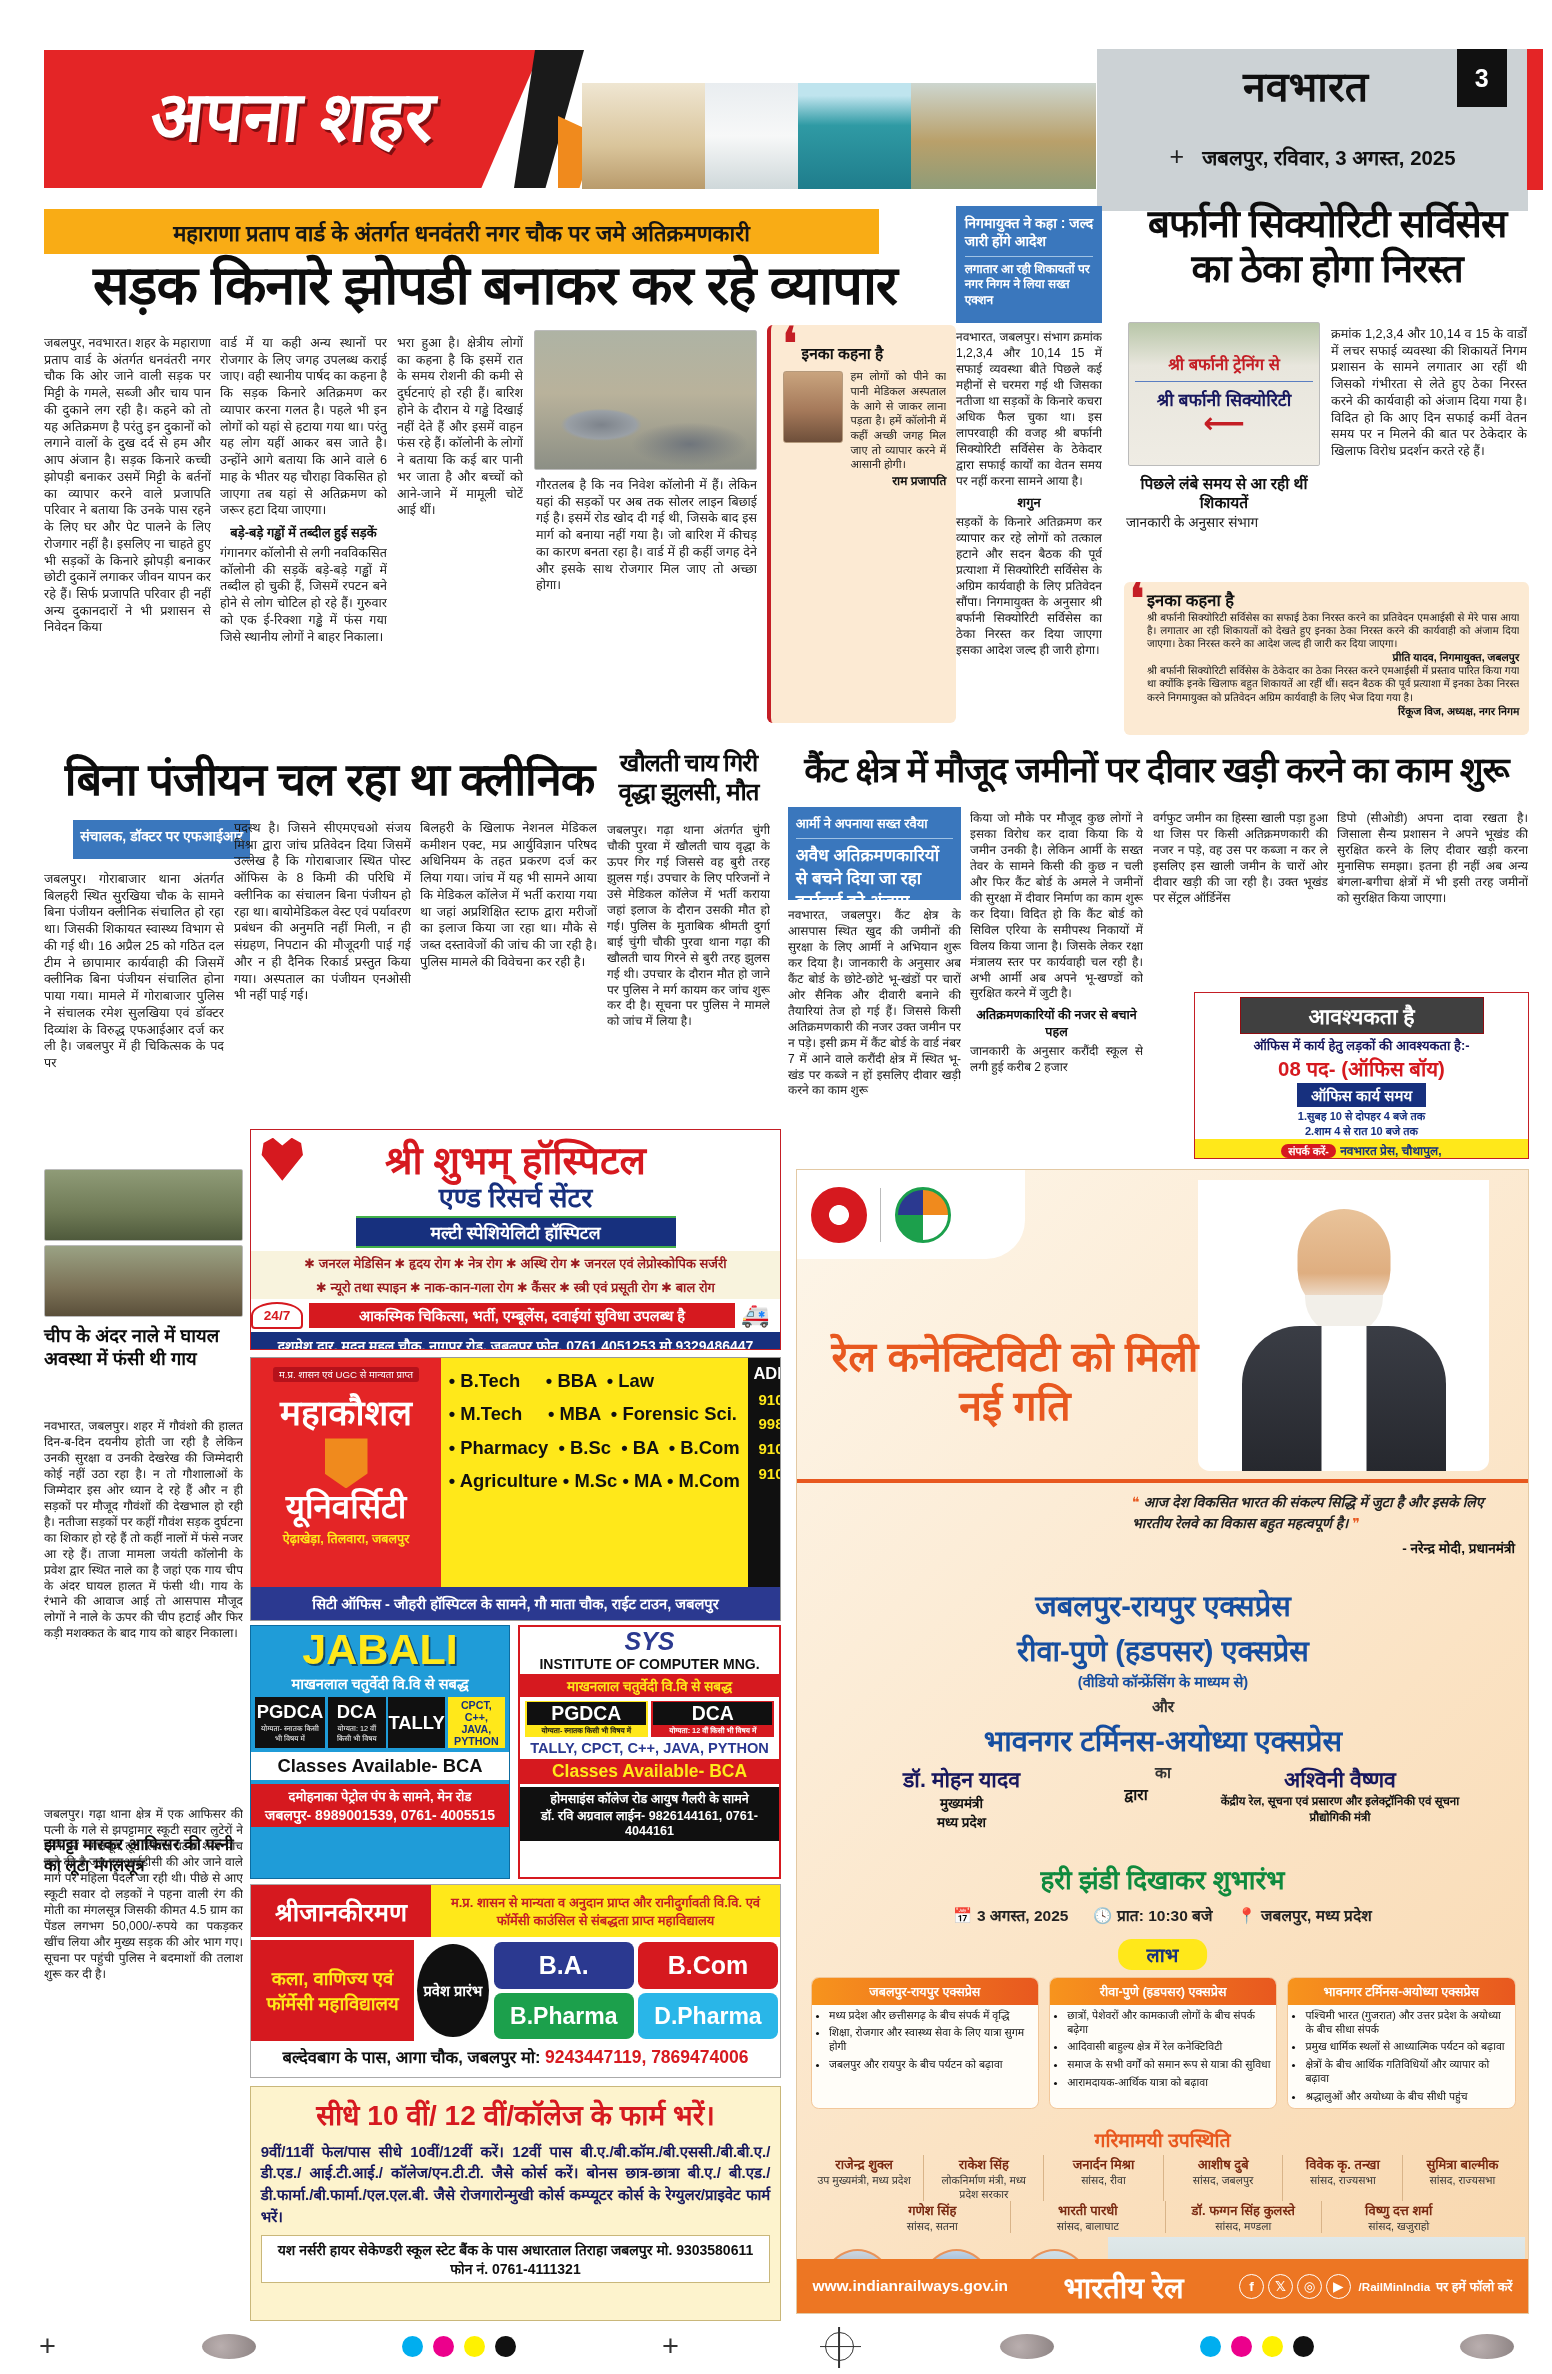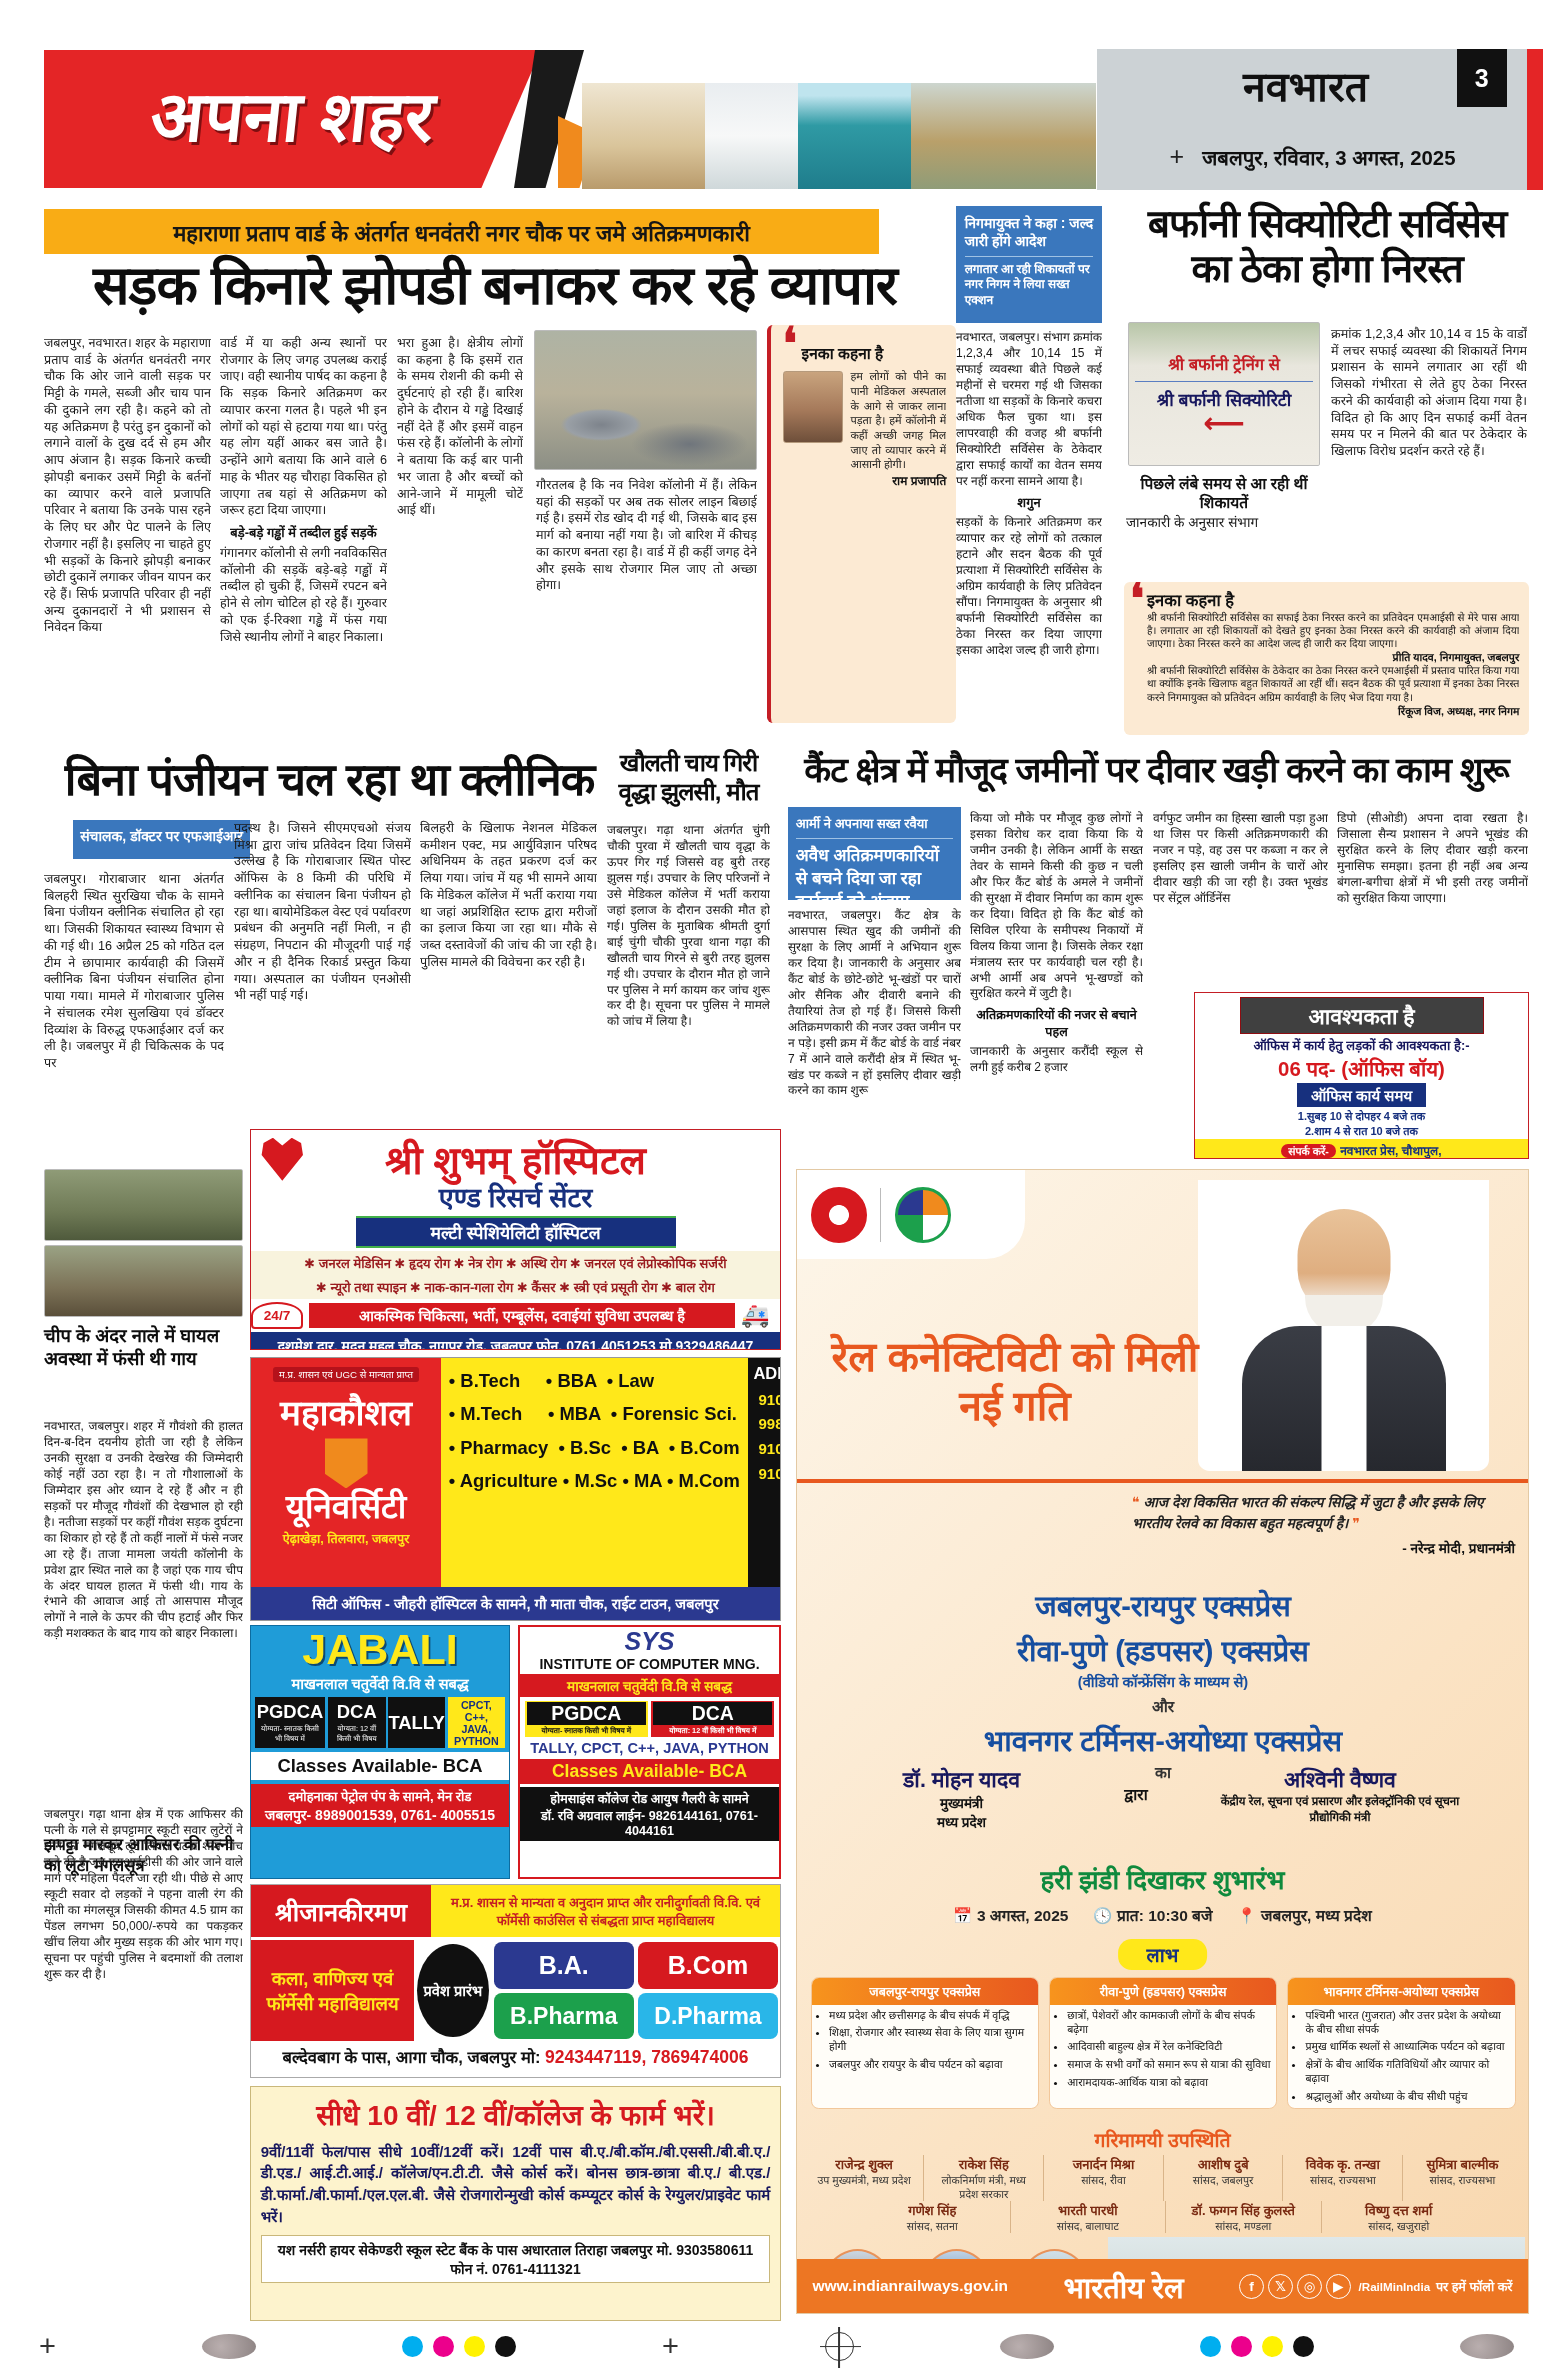--- a/index.html
+++ b/index.html
@@ -48,21 +48,21 @@
   <div class="abs" style="left:514px;top:50px;width:70px;height:138px;background:#1a1a1a;clip-path:polygon(30% 0,100% 0,45% 100%,0 100%);"></div>
   <div class="abs" style="left:558px;top:116px;width:39px;height:72px;background:#f08a1d;clip-path:polygon(0 0,100% 25%,55% 100%,0 100%);"></div>
 
   <div class="abs" style="left:582px;top:83px;width:514px;height:106px;display:flex;">
     <div style="flex:1.2;background:linear-gradient(180deg,#efe6d2,#d9c49a 60%,#b99b6c);"></div>
     <div style="flex:0.9;background:linear-gradient(180deg,#e9edf0,#f7f8f8 50%,#cfd8da);"></div>
     <div style="flex:1.1;background:linear-gradient(180deg,#bfe4ee 12%,#2f9aa4 40%,#1f7d8c);"></div>
     <div style="flex:1.8;background:linear-gradient(180deg,#cdd6cf,#b9a06a 55%,#8f9c78);"></div>
   </div>
 
-  <div class="abs" style="left:1097px;top:49px;width:431px;height:141px;background:#ccd2d5;">
+  <div class="abs" style="left:1097px;top:49px;width:431px;height:162px;background:#ccd2d5;">
     <div style="position:absolute;left:146px;top:7.8px;font-weight:800;font-size:41px;color:#101010;font-family:'Liberation Serif',serif;">नवभारत</div>
     <div style="position:absolute;right:21.3px;top:0;width:50px;height:58px;background:#111;color:#fff;display:flex;align-items:center;justify-content:center;">
       <span style="font-size:25px;font-weight:700;">3</span>
     </div>
     <div style="position:absolute;left:0;right:0;top:93px;text-align:center;">
       <span style="font-size:25px;font-weight:300;color:#222;margin-right:13.6px;">+</span>
       <span style="font-weight:800;font-size:20.4px;color:#101010;">जबलपुर, रविवार, 3 अगस्त, 2025</span>
     </div>
   </div>
   <div class="abs" style="left:1527px;top:49px;width:15.5px;height:141px;background:#e42526;"></div>
@@ -145,21 +145,21 @@
     <div class="art" style="font-size:12px;">किया जो मौके पर मौजूद कुछ लोगों ने इसका विरोध कर दावा किया कि ये जमीन उनकी है। लेकिन आर्मी के सख्त तेवर के सामने किसी की कुछ न चली और फिर कैंट बोर्ड के अमले ने जमीनों की सुरक्षा में दीवार निर्माण का काम शुरू कर दिया। विदित हो कि कैंट बोर्ड को सिविल एरिया के समीपस्थ निकायों में विलय किया जाना है। जिसके लेकर रक्षा मंत्रालय स्तर पर कार्यवाही चल रही है। अभी आर्मी अब अपने भू-खण्डों को सुरक्षित करने में जुटी है।</div>
     <div class="crosshead" style="font-size:12.6px;">अतिक्रमणकारियों की नजर से बचाने पहल</div>
     <div class="art" style="font-size:12px;">जानकारी के अनुसार करौंदी स्कूल से लगी हुई करीब 2 हजार</div>
   </div>
   <div class="abs art" style="left:1153px;top:811px;width:175px;height:175px;font-size:12px;">वर्गफुट जमीन का हिस्सा खाली पड़ा हुआ था जिस पर किसी अतिक्रमणकारी की नजर न पड़े, वह उस पर कब्जा न कर ले इसलिए इस खाली जमीन के चारों ओर दीवार खड़ी की जा रही है। उक्त भूखंड पर सेंट्रल ऑर्डिनेंस</div>
   <div class="abs art" style="left:1337px;top:811px;width:191px;height:175px;font-size:12px;">डिपो (सीओडी) अपना दावा रखता है। जिसाला सैन्य प्रशासन ने अपने भूखंड की सुरक्षित करने के लिए दीवार खड़ी करना मुनासिफ समझा। इतना ही नहीं अब अन्य बंगला-बगीचा क्षेत्रों में भी इसी तरह जमीनों को सुरक्षित किया जाएगा।</div>
 
   <div class="abs" style="left:1194px;top:992px;width:335px;height:167px;border:1.9px solid #c41e25;background:#fff;text-align:center;overflow:hidden;">
     <div style="background:#404040;color:#fff;font-weight:800;font-size:21.3px;width:244px;margin:3.9px auto 1.9px;padding:3px 0;border:1px solid #8e0d11;">आवश्यकता है</div>
     <div style="font-weight:800;font-size:13px;color:#17175e;">ऑफिस में कार्य हेतु लड़कों की आवश्यकता है:-</div>
-    <div style="color:#d6191f;font-weight:800;font-size:20.4px;">06 पद- (ऑफिस बॉय)</div>
+    <div style="color:#d6191f;font-weight:800;font-size:20.4px;">08 पद- (ऑफिस बॉय)</div>
     <div style="background:#17307e;color:#fff;font-weight:700;font-size:15px;display:inline-block;border-radius:0;padding:1.9px 13.6px;margin:1px 10px;">ऑफिस कार्य समय</div>
     <div style="font-weight:800;font-size:11px;color:#17307e;">1.सुबह 10 से दोपहर 4 बजे तक</div>
     <div style="font-weight:800;font-size:11px;color:#17307e;">2.शाम 4 से रात 10 बजे तक</div>
     <div style="background:#ffe81a;padding:1.9px 3.9px 2.9px;margin-top:1.9px;">
       <span style="background:#d6191f;color:#fff;font-weight:800;font-size:10.7px;border-radius:7.8px;padding:1px 6.8px;">संपर्क करें-</span>
       <span style="font-weight:800;font-size:12px;color:#17307e;">नवभारत प्रेस, चौथापुल,</span>
       <div style="font-weight:800;font-size:12px;color:#17307e;">शाहिल होण्डा शोरूम के पास, जबलपुर (म.प्र.)</div>
       
     </div>
   </div>

